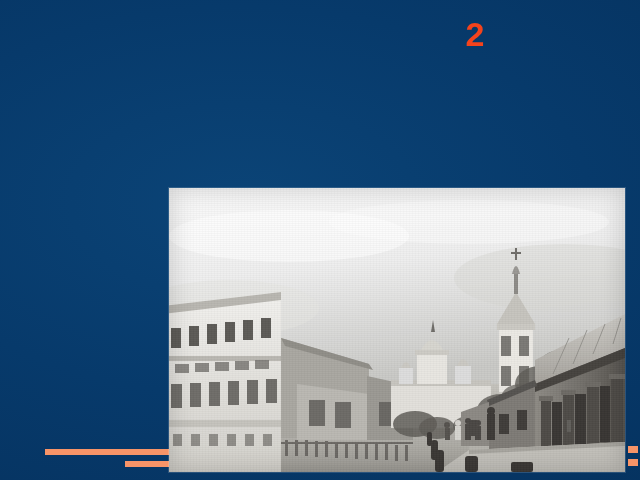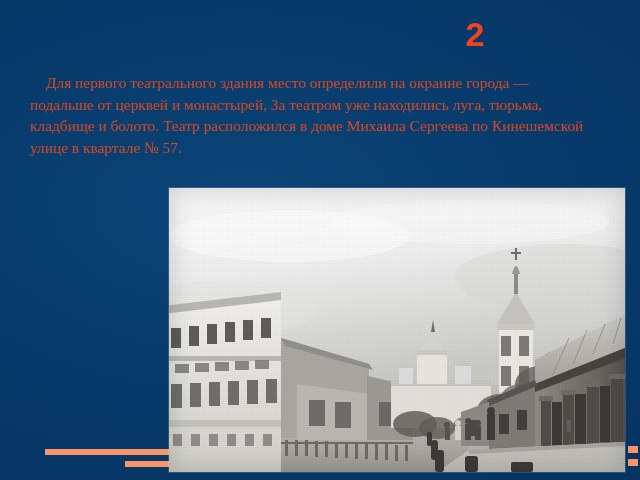--- a/index.html
+++ b/index.html
@@ -92,21 +92,20 @@
 </style>
 </head>
 <body>
 
 <div class="slide">
 
   <div class="slide-bg"></div>
 
   <div class="slide-number">2</div>
 
-  <div class="body-text">Для первого театрального здания место определили на окраине города — подальше от церквей и монастырей, За театром уже находились луга, тюрьма, кладбище и болото. Театр расположился в доме Михаила Сергеева по Кинешемской улице в квартале № 57.</div>
 
   <div class="bar bar-long"></div>
   <div class="bar bar-short"></div>
   <div class="bar bar-right-a"></div>
   <div class="bar bar-right-b"></div>
 
   <div class="photo">
     <svg viewBox="0 0 456 284" preserveAspectRatio="none">
       <defs>
         <linearGradient id="sky" x1="0" y1="0" x2="0.25" y2="1">

